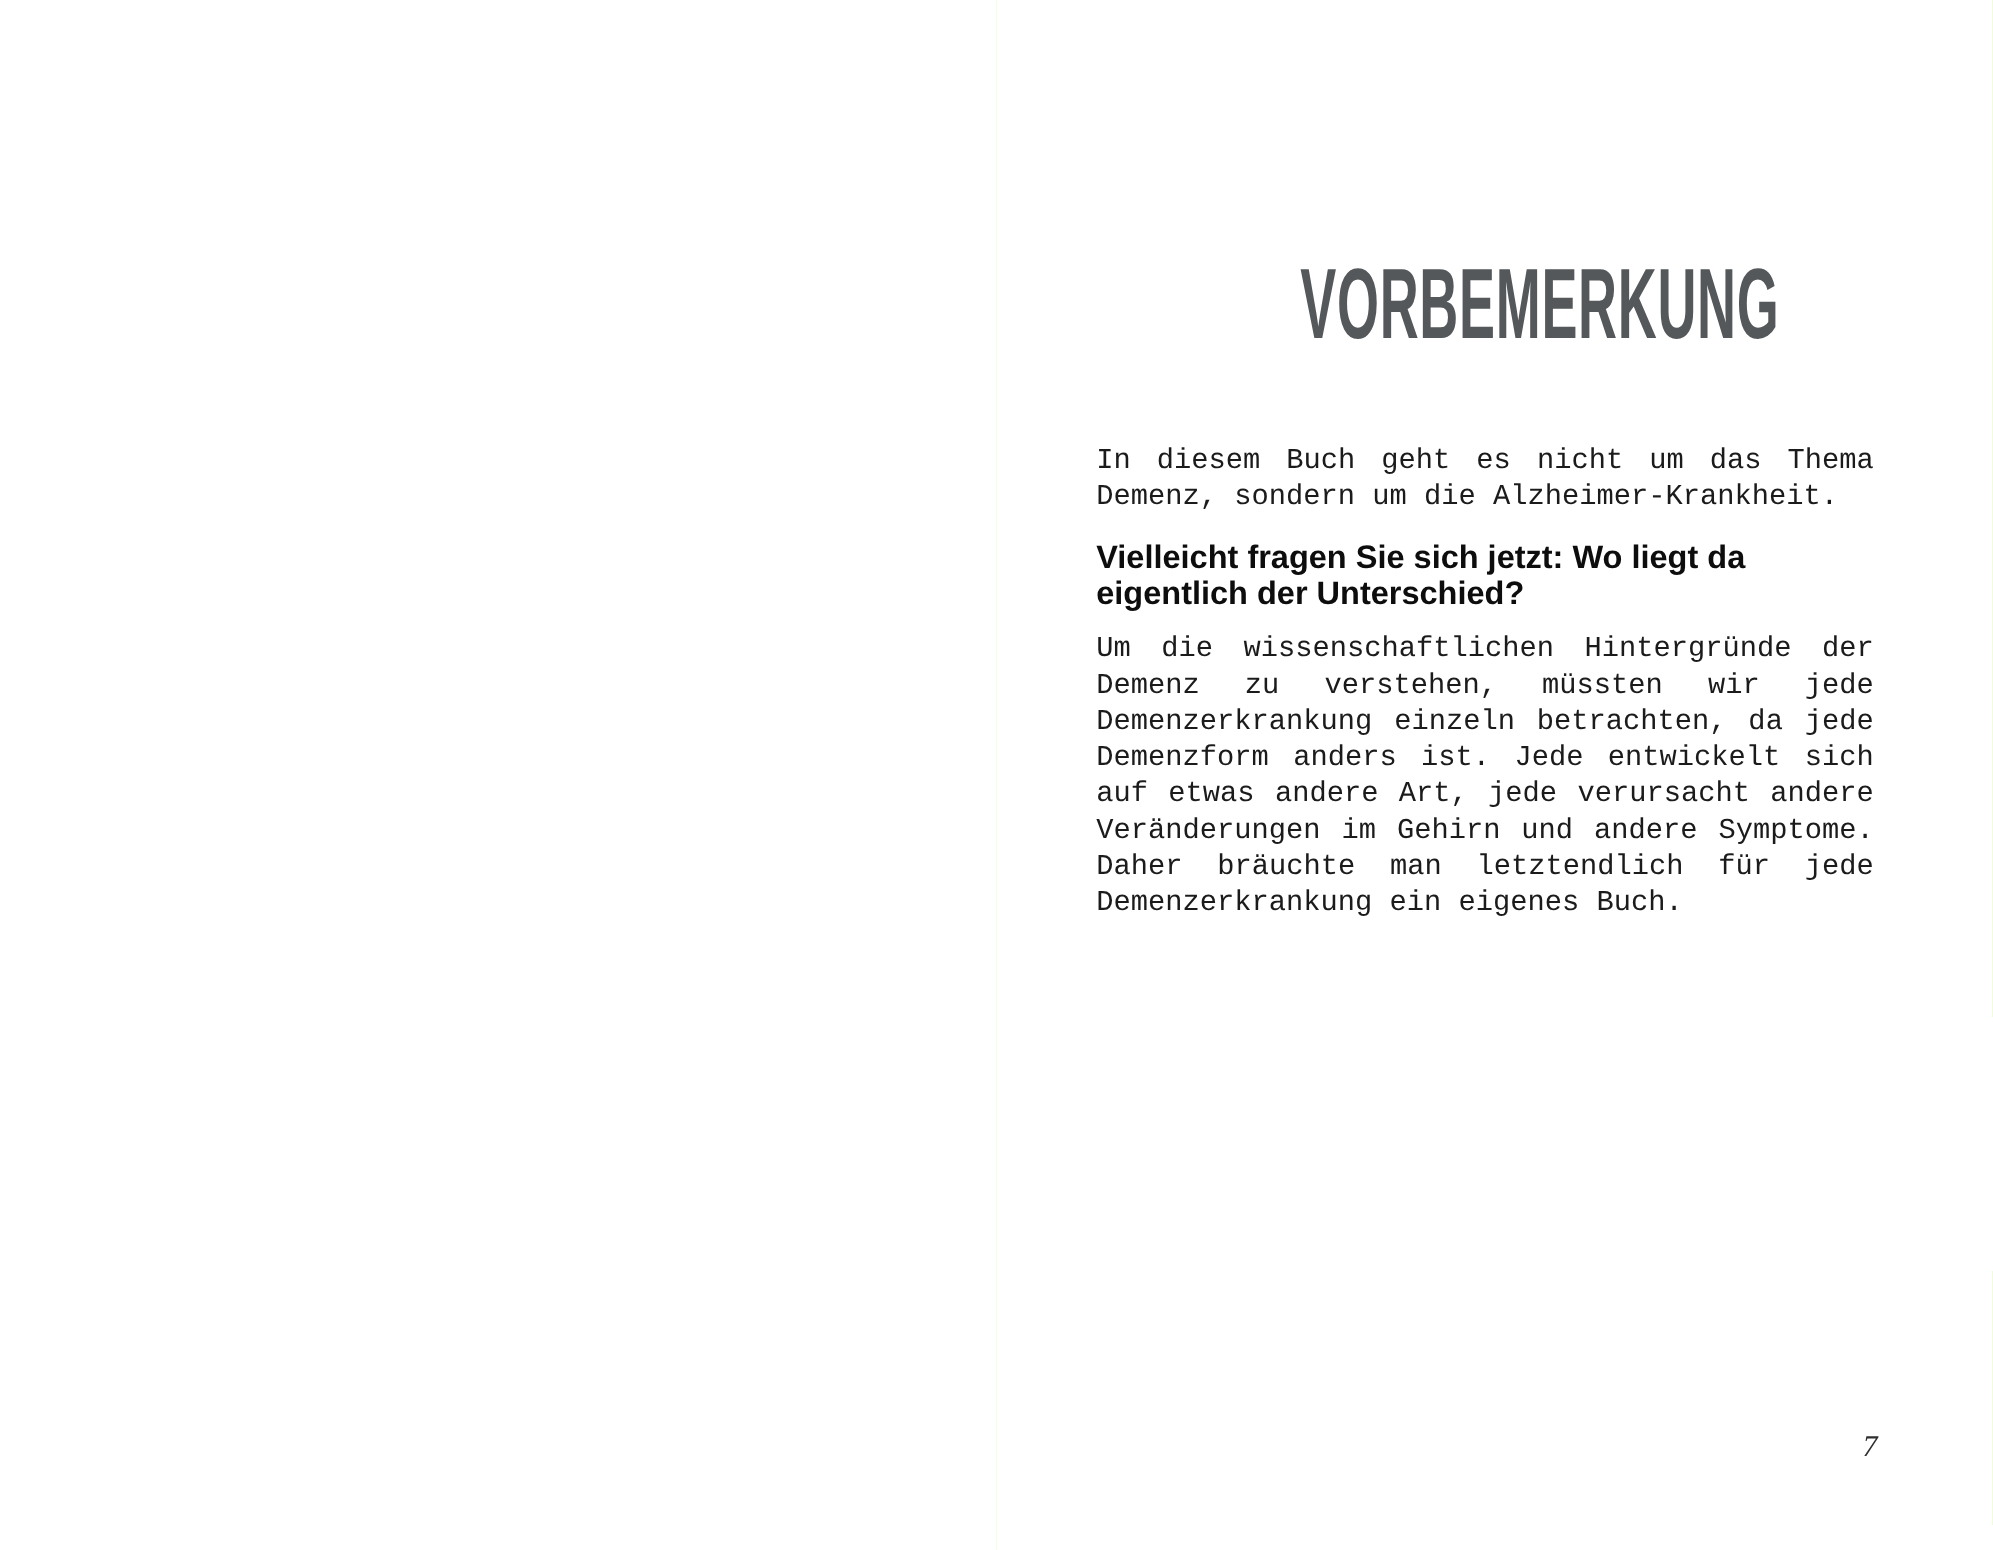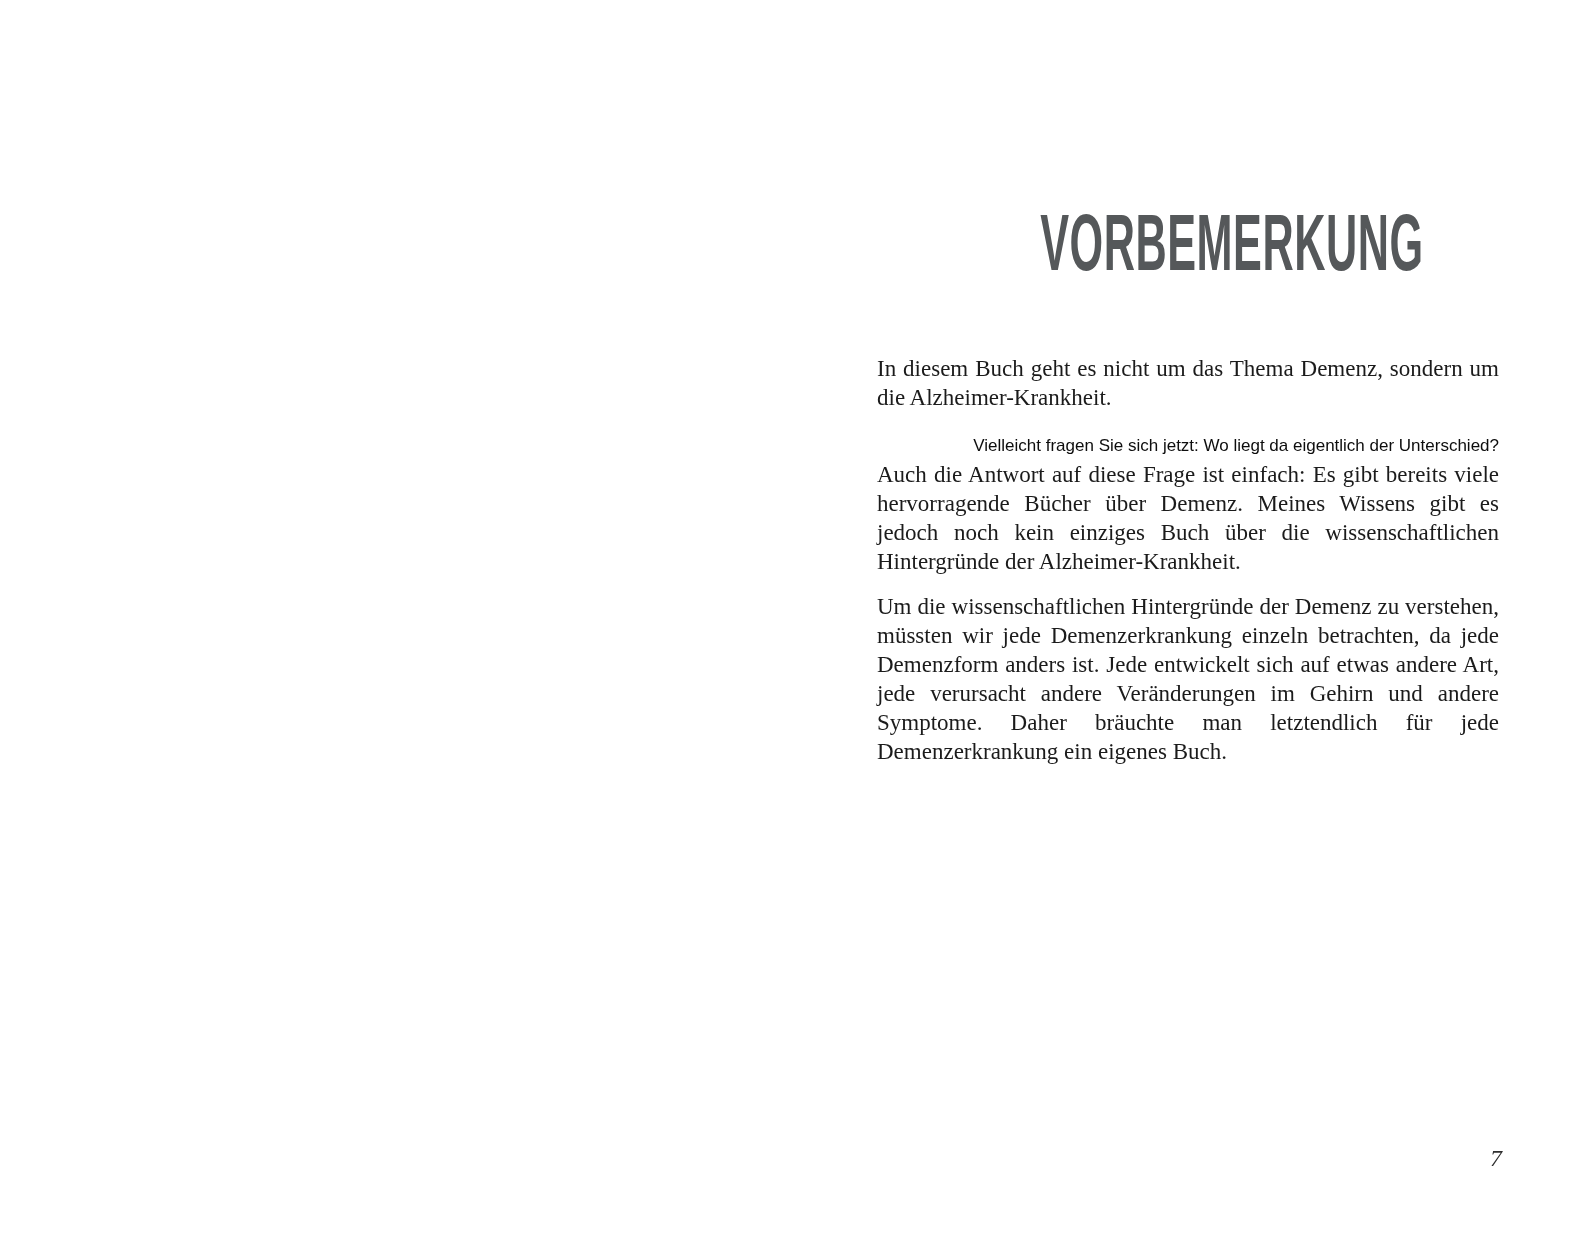--- a/index.html
+++ b/index.html
@@ -44,34 +44,34 @@
     font-family: "Liberation Sans", sans-serif;
     font-weight: 700;
     font-size: 80px;
     line-height: 80px;
     letter-spacing: 1px;
     color: #55585a;
     transform: scaleX(0.54);
     transform-origin: 50% 50%;
   }
   .body-paragraph {
-    font-family: Liberation Serif, serif;
+    font-family: Liberation Mono, monospace;
     font-size: 23px;
     line-height: 29px;
     color: #1b1b1b;
     text-align: justify;
     margin: 0;
   }
   .section-heading {
     font-family: "Liberation Sans", sans-serif;
-    font-weight: 400;
-    font-size: 17px;
+    font-weight: 700;
+    font-size: 26px;
     line-height: 29px;
     color: #0d0d0d;
-    text-align: right;
+    text-align: left;
     margin: 0;
   }
   .mt-p1 { margin-top: 71px; }
   .mt-h1 { margin-top: 19px; }
   .mt-p2 { margin-top: 0px; }
   .mt-h2 { margin-top: 24px; }
   .mt-p3 { margin-top: 0px; }
   .mt-h3 { margin-top: 39px; }
   .mt-p4 { margin-top: 16px; }
   .page-number {
@@ -101,21 +101,20 @@
     <div class="chapter-title-wrap">
       <span class="chapter-title">VORBEMERKUNG</span>
     </div>
 
     <p class="body-paragraph mt-p1">In diesem Buch geht es nicht um das Thema Demenz, sondern um die Alzheimer-Krankheit.</p>
 
     <p class="section-heading mt-h1">Vielleicht fragen Sie sich jetzt: Wo liegt da eigentlich der Unterschied?</p>
 
 
 
-    <p class="body-paragraph mt-p3">Auch die Antwort auf diese Frage ist einfach: Es gibt bereits viele hervorragende Bücher über Demenz. Meines Wissens gibt es jedoch noch kein einziges Buch über die wissenschaftlichen Hintergründe der Alzheimer-Krankheit.</p>
 
 
     <p class="body-paragraph mt-p4">Um die wissenschaftlichen Hintergründe der Demenz zu verstehen, müssten wir jede Demenzerkrankung einzeln betrachten, da jede Demenzform anders ist. Jede entwickelt sich auf etwas andere Art, jede verursacht andere Veränderungen im Gehirn und andere Symptome. Daher bräuchte man letztendlich für jede Demenzerkrankung ein eigenes Buch.</p>
 
   </div>
 
   <div class="page-number">7</div>
 
 </div>
 

